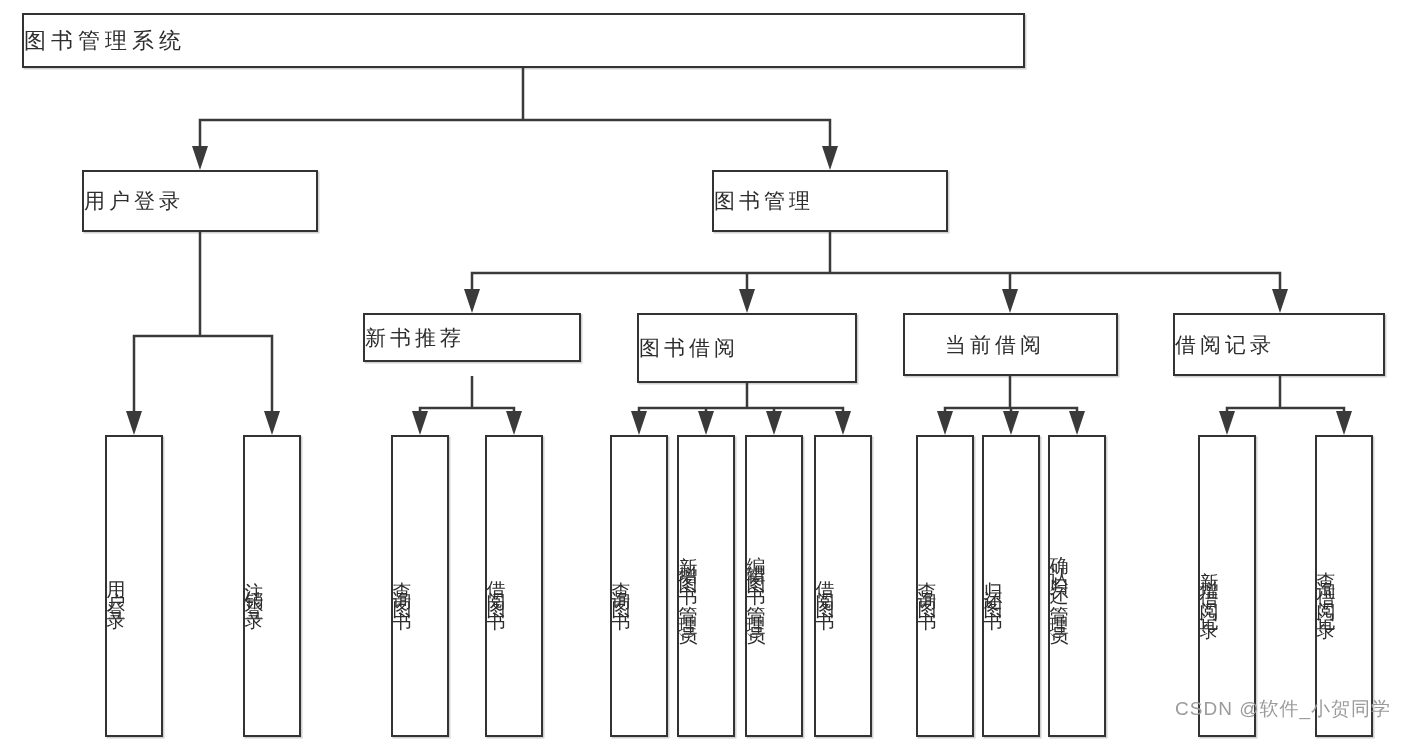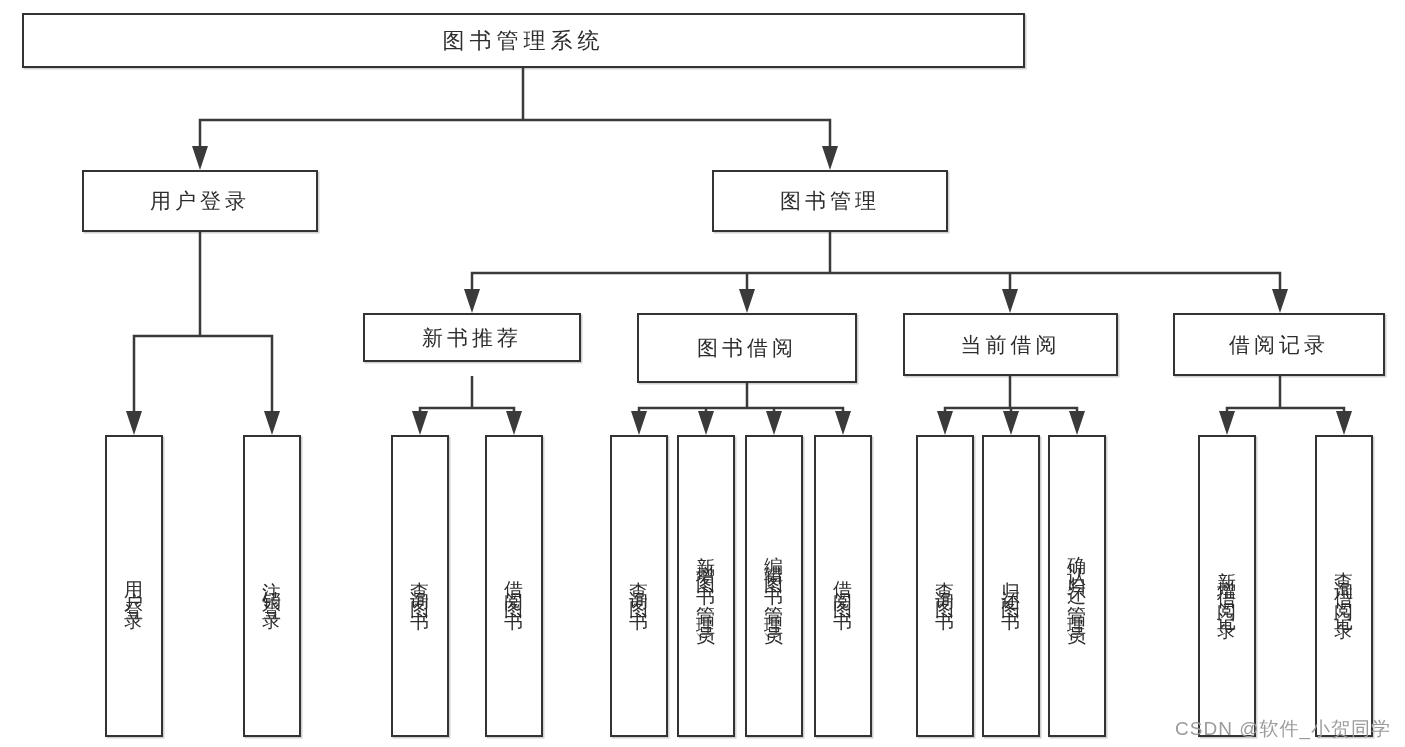--- a/index.html
+++ b/index.html
@@ -31,38 +31,38 @@
   }
 
   .node {
     position: absolute;
     background: var(--box-bg, #ffffff);
     border: 2px solid var(--box-border, #333333);
     box-shadow: 1.5px 1.5px 0 rgba(70,70,70,0.25);
     color: var(--text, #2d2d2d);
     display: flex;
     align-items: center;
-    justify-content: center;
+    justify-content: flex-start;
   }
 
   .root-node  { font-size: 22px; letter-spacing: 5px; }
   .h-node     { font-size: 21px; letter-spacing: 4px; }
 
   .v-node span {
     writing-mode: vertical-rl;
     text-orientation: mixed;
     font-size: 19px;
     letter-spacing: 10px;
     line-height: 1;
     white-space: nowrap;
   }
 
   .wm {
     position: absolute;
-    top: 716px;
+    top: 696px;
     right: 14px;
     font-size: 19px;
     color: var(--watermark, #9b9b9b);
     letter-spacing: 1px;
     white-space: nowrap;
   }
 </style>
 </head>
 <body>
 
@@ -128,21 +128,21 @@
   <div class="node h-node" style="left:712px; top:170px; width:236px; height:62px;">
     <span>图书管理</span>
   </div>
 
   <div class="node h-node" style="left:363px; top:313px; width:218px; height:49px;">
     <span>新书推荐</span>
   </div>
   <div class="node h-node" style="left:637px; top:313px; width:220px; height:70px;">
     <span>图书借阅</span>
   </div>
-  <div class="node h-node" style="left:903px; top:313px; width:215px; height:63px;">
+  <div class="node h-node" style="left:903px; top:313px; width:215px; height:63px;padding-left:40px;">
     <span>当前借阅</span>
   </div>
   <div class="node h-node" style="left:1173px; top:313px; width:212px; height:63px;">
     <span>借阅记录</span>
   </div>
 
   <div class="node v-node" style="left:105px; top:435px; width:58px; height:302px;">
     <span>用户登录</span>
   </div>
   <div class="node v-node" style="left:243px; top:435px; width:58px; height:302px;">

